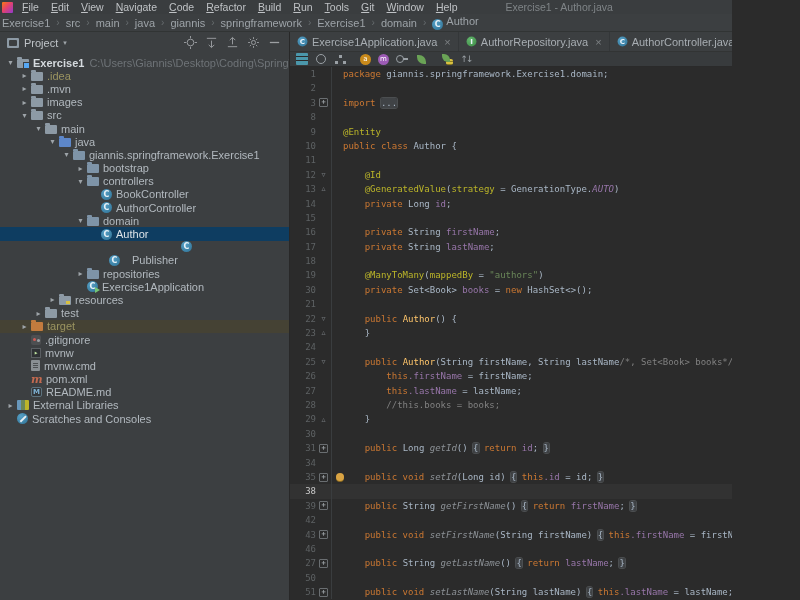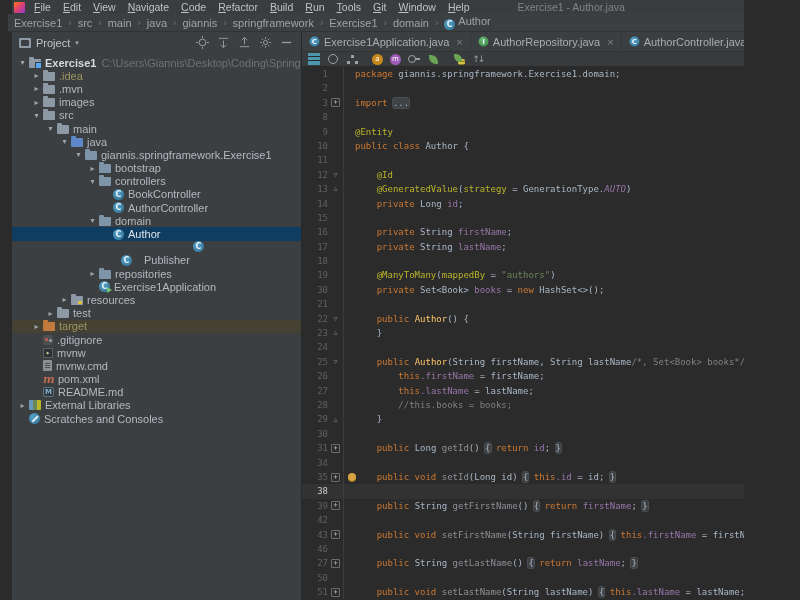--- a/index.html
+++ b/index.html
@@ -1,18 +1,18 @@
 <!DOCTYPE html>
 <html><head>
 <meta charset="utf-8">
 <style>
   * { margin:0; padding:0; box-sizing:border-box; }
   html,body { width:800px; height:600px; overflow:hidden; background:#2b2b2b;
     font-family:"Liberation Sans","DejaVu Sans",sans-serif; }
-  #app { width:732px; height:600px; display:flex; flex-direction:column;margin-left:12px; }
+  #app { width:732px; height:600px; display:flex; flex-direction:column; }
 
   
   .titlebar { height:14px; background:#3a3d3f; display:flex; align-items:center;
     font-size:10.5px; color:#bfc2c5; flex:none; }
   .logo { width:11px; height:11px; margin:0 3px 0 2px; flex:none; border-radius:1px;
     background:linear-gradient(135deg,#f97a12,#e4426b 45%,#9039d0); }
   .menubar { display:flex; height:100%; align-items:center; }
   .menubar .mi { padding:0 6px; cursor:default; }
   .menubar .mn { text-decoration:underline; }
   .wintitle { color:#7f8487; margin-left:42px; white-space:nowrap; }
@@ -135,21 +135,21 @@
   .lmark { width:16px; flex:none; align-self:stretch; display:flex; align-items:center;
     justify-content:center; border-right:1px solid #3a3d3f; color:#71767a;
     font:8px/8px "DejaVu Sans",sans-serif; }
   .plusbox { width:9px; height:9px; border:1px solid #6a6e71; border-radius:1px; background:#2b2b2b;
     color:#9ca1a5; font:bold 7px/7px "DejaVu Sans Mono",monospace; text-align:center; }
   .bulb { position:absolute; left:46px; top:3.5px; width:8px; height:8px; border-radius:50%;
     background:#d9a343; box-shadow:0 1px 0 #8a6a20; }
   .ltext { white-space:pre; padding-left:11px; }
   .c-k { color:#cc7832; } .c-a { color:#bbb529; } .c-s { color:#6a8759; }
   .c-f { color:#9876aa; } .c-c { color:#808080; } .c-d { color:#a9b7c6; }
-  .c-m { color:#ffc66b; } .c-g { color:#8c9196; }
+  .c-m { color:#ffc66b; } .c-g { color:#8c9196;font-style:italic; }
   .c-i { color:#9876aa; font-style:italic; }
   .bx { background:#404346; border-radius:2px; box-shadow:0 0 0 1px #4b4e50; }
 </style>
 </head>
 <body>
 
 <div id="app">
   <div class="titlebar">
     <span class="logo"></span>
     <nav class="menubar" id="menubar">

